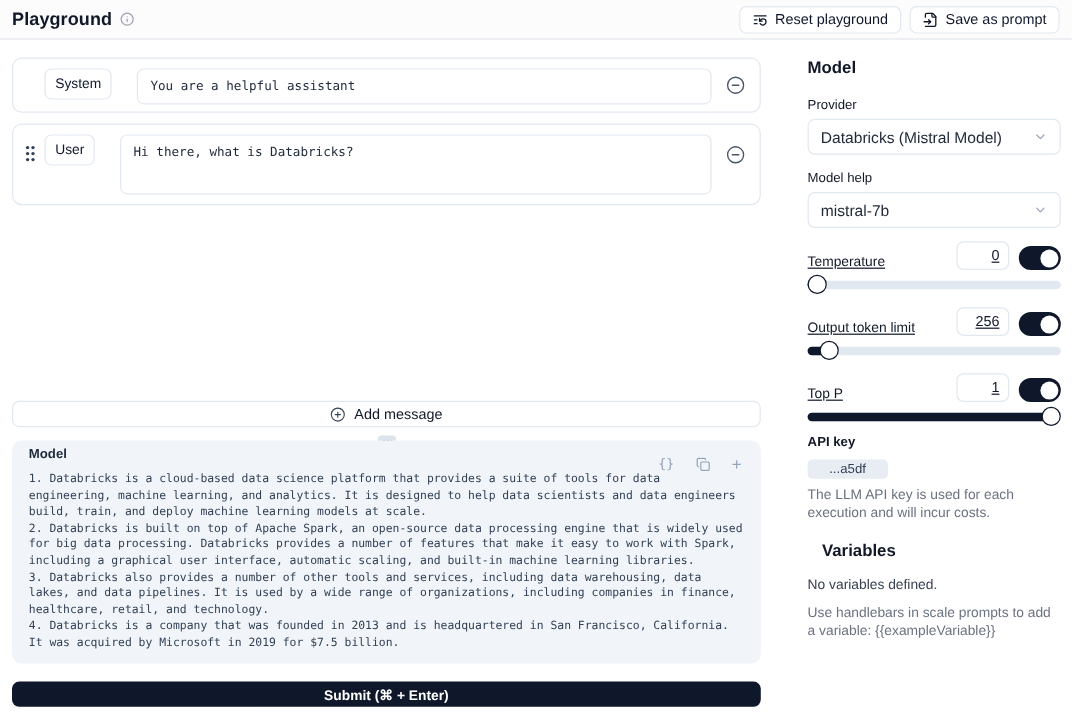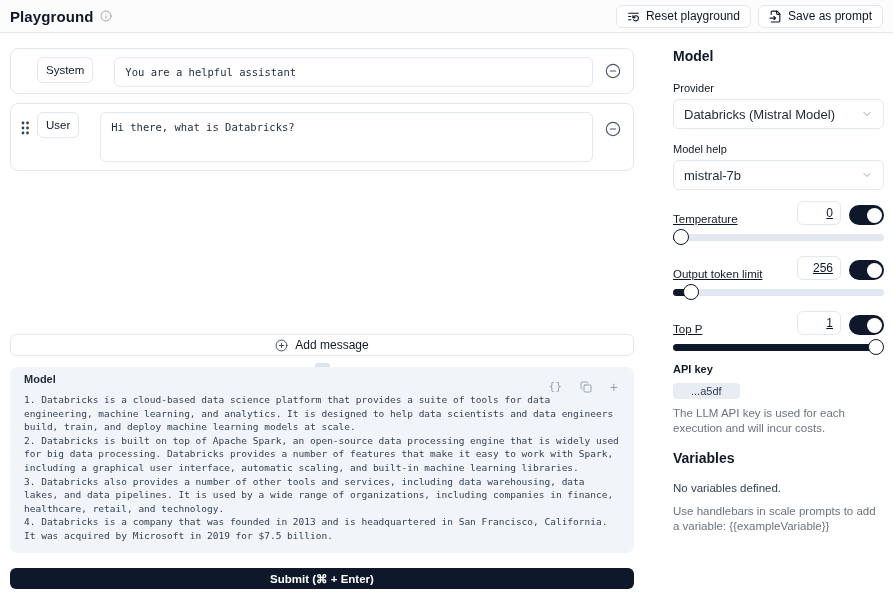--- a/index.html
+++ b/index.html
@@ -96,21 +96,21 @@
     border-radius:4px; background:#e2e8f0; }
   .slider .fill { position:absolute; top:5px; left:0; height:7px; border-radius:4px;
     background:#0f172a; }
   .slider .thumb { position:absolute; top:0; width:16px; height:16px; border-radius:50%;
     background:#fff; border:1.5px solid #0f172a; }
 
   .apikey-block { margin-top:8px; }
   .apikey-badge { display:inline-block; background:#e8edf3; border-radius:4px;
     padding:2px 18px; font-size:11px; color:#334155; margin-top:3px; }
   .help-text { font-size:11.5px; line-height:15px; color:#6b7280; margin-top:7px; }
-  .vars-h { margin-top:14px; margin-bottom:16px; }
+  .vars-h { margin-top:14px; margin-bottom:16px;margin-left:12px; }
   .novars { font-size:11.5px; color:#374151; margin-bottom:10px; }
 </style>
 </head>
 <body>
 
 <div class="header">
   <span class="title">Playground</span>
   <span class="info-ic">
     <svg width="12" height="12" viewBox="0 0 24 24" fill="none" stroke="currentColor" stroke-width="2" stroke-linecap="round">
         <circle cx="12" cy="12" r="10"></circle>

